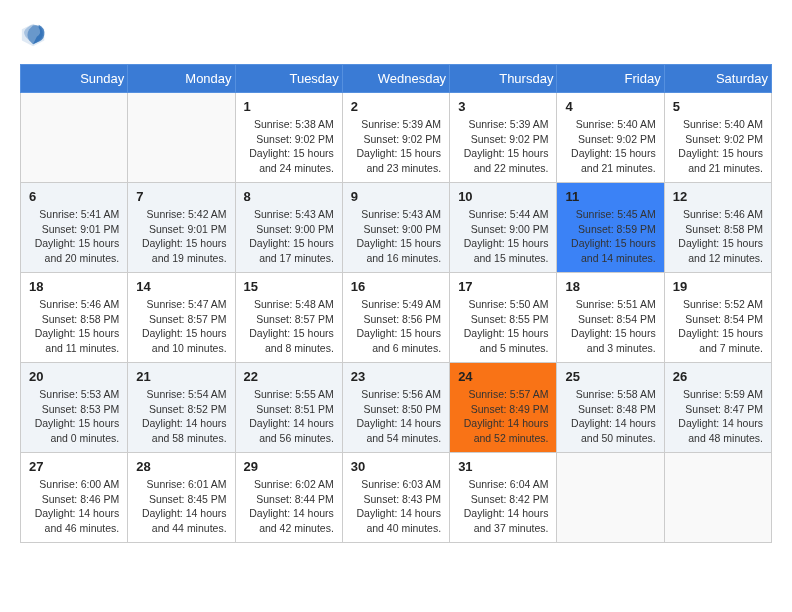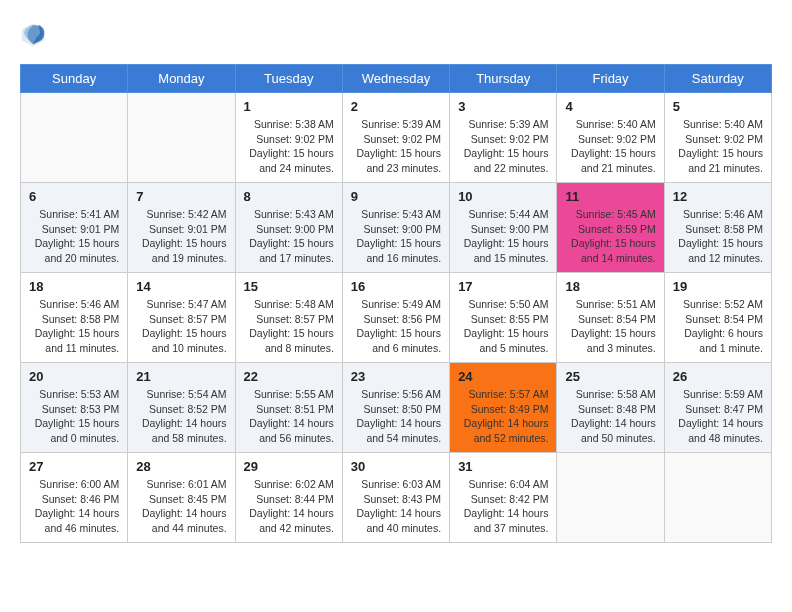--- a/index.html
+++ b/index.html
@@ -47,22 +47,22 @@
       color: #333;
     }
     table {
       width: 100%;
       border-collapse: collapse;
       border: 1px solid #bbb;
     }
     th {
       background-color: #3a7bd5;
       color: white;
-      text-align: center;
-      padding: 6px 14px;
+      text-align: right;
+      padding: 6px 3px;
       font-size: 13px;
       font-weight: normal;
       border: 1px solid #5590df;
     }
     td {
       vertical-align: top;
       border: 1px solid #ccc;
       padding: 6px 8px;
       font-size: 11px;
       color: #333;
@@ -162,21 +162,21 @@
           <div class="cell-content"><span>Sunrise: 5:43 AM</span><br><span>Sunset: 9:00 PM</span><br><span>Daylight: 15 hours and 17 minutes.</span></div>
         </td>
         <td style="background: rgb(240, 244, 248);">
           <span class="day-number">9</span>
           <div class="cell-content"><span>Sunrise: 5:43 AM</span><br><span>Sunset: 9:00 PM</span><br><span>Daylight: 15 hours and 16 minutes.</span></div>
         </td>
         <td style="background: rgb(240, 244, 248);">
           <span class="day-number">10</span>
           <div class="cell-content"><span>Sunrise: 5:44 AM</span><br><span>Sunset: 9:00 PM</span><br><span>Daylight: 15 hours and 15 minutes.</span></div>
         </td>
-        <td style="background: #ec4899;">
+        <td style="background: #3b82f6;">
           <span class="day-number">11</span>
           <div class="cell-content"><span>Sunrise: 5:45 AM</span><br><span>Sunset: 8:59 PM</span><br><span>Daylight: 15 hours and 14 minutes.</span></div>
         </td>
         <td style="background: rgb(240, 244, 248);">
           <span class="day-number">12</span>
           <div class="cell-content"><span>Sunrise: 5:46 AM</span><br><span>Sunset: 8:58 PM</span><br><span>Daylight: 15 hours and 12 minutes.</span></div>
         </td>
       </tr>
       <tr>
         <td>
@@ -198,21 +198,21 @@
         <td>
           <span class="day-number">17</span>
           <div class="cell-content"><span>Sunrise: 5:50 AM</span><br><span>Sunset: 8:55 PM</span><br><span>Daylight: 15 hours and 5 minutes.</span></div>
         </td>
         <td>
           <span class="day-number">18</span>
           <div class="cell-content"><span>Sunrise: 5:51 AM</span><br><span>Sunset: 8:54 PM</span><br><span>Daylight: 15 hours and 3 minutes.</span></div>
         </td>
         <td>
           <span class="day-number">19</span>
-          <div class="cell-content"><span>Sunrise: 5:52 AM</span><br><span>Sunset: 8:54 PM</span><br><span>Daylight: 6 hours and 1 minute.</span></div>
+          <div class="cell-content"><span>Sunrise: 5:52 AM</span><br><span>Sunset: 8:54 PM</span><br><span>Daylight: 15 hours and 7 minute.</span></div>
         </td>
       </tr>
       <tr>
         <td style="background: rgb(240, 244, 248); margin-left: 16px;">
           <span class="day-number">20</span>
           <div class="cell-content"><span>Sunrise: 5:53 AM</span><br><span>Sunset: 8:53 PM</span><br><span>Daylight: 15 hours and 0 minutes.</span></div>
         </td>
         <td style="background: rgb(240, 244, 248);">
           <span class="day-number">21</span>
           <div class="cell-content"><span>Sunrise: 5:54 AM</span><br><span>Sunset: 8:52 PM</span><br><span>Daylight: 14 hours and 58 minutes.</span></div>

